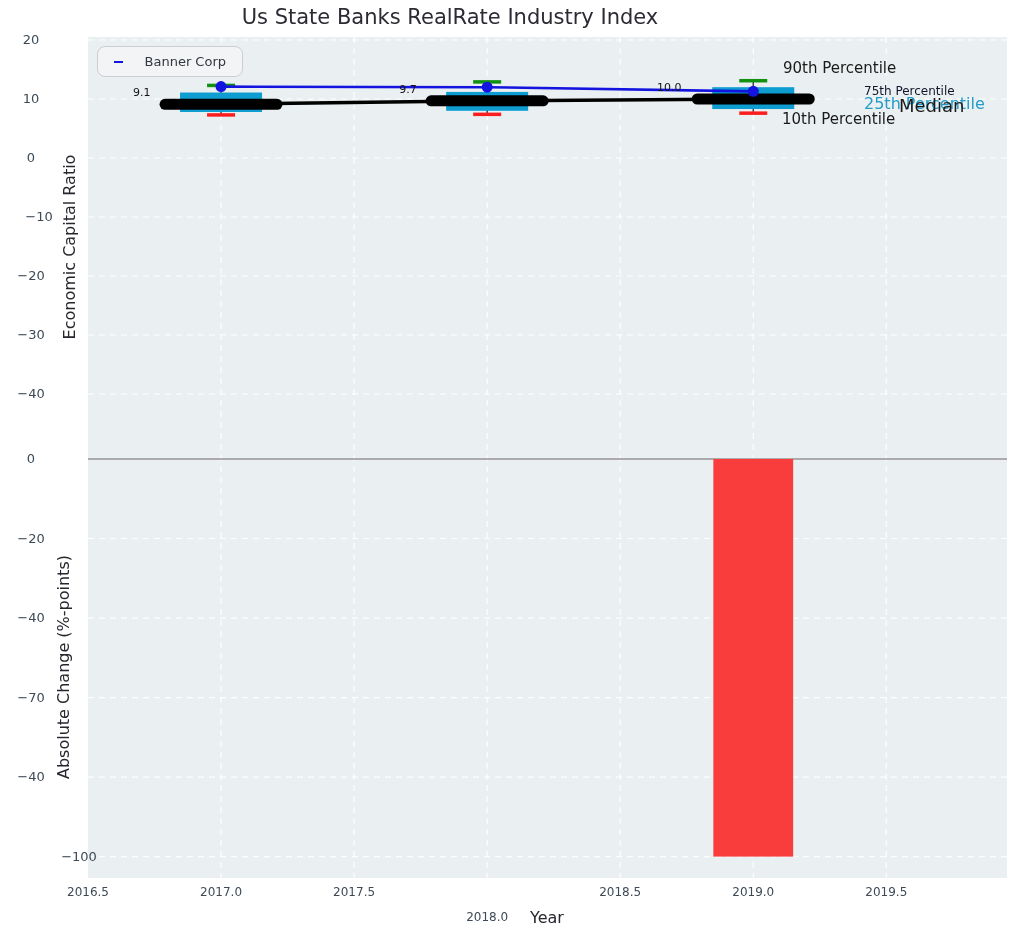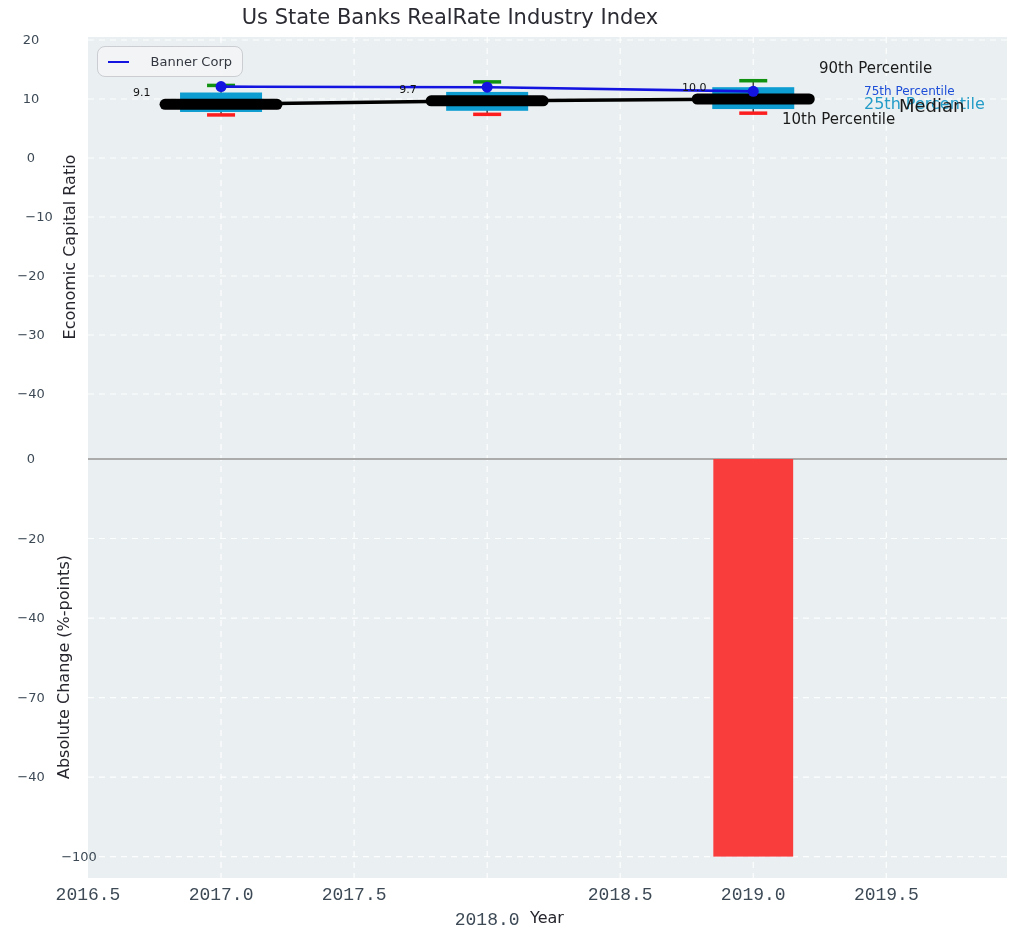--- a/index.html
+++ b/index.html
@@ -25,32 +25,32 @@
   #xlabel {
     position:absolute; left:547px; top:908px; transform:translateX(-50%);
     font-size:16px; color:#26262e;
   }
   .ytick {
     position:absolute; left:16px; width:62px; text-align:center;
     font-size:13px; color:#3d4a56; line-height:18px;
   }
   .xtick {
     position:absolute; top:885px; transform:translateX(-50%);
-    font-size:18px; color:#3d4a56;font-family:Liberation Mono, monospace;
+    font-size:12px; color:#3d4a56;
   }
   #legend {
     position:absolute; left:97px; top:46px; width:146px; height:31px;
     background:rgba(244,245,247,0.85); border:1px solid #cccdd2; border-radius:8px;
-    display:flex; align-items:center; box-sizing:border-box; padding:0 10px; gap:22px;
+    display:flex; align-items:center; box-sizing:border-box; padding:0 16px; gap:22px;
   }
   #legend .swatch { width:30px; height:0; border-top:2.5px solid #1414e0; }
   #legend .label { font-size:13px; color:#33373f; white-space:nowrap; }
   .ann { position:absolute; line-height:1.1; white-space:nowrap; }
-  .ann-p90    { left:783px; top:60px;  font-size:15px; color:#1a1a1a;margin-left:36px; }
-  .ann-p75    { left:864px; top:85px;  font-size:12px; color:#1d4ed8; }
+  .ann-p90    { left:783px; top:60px;  font-size:15px; color:#1a1a1a; }
+  .ann-p75    { left:864px; top:85px;  font-size:12px; color:#0f172a; }
   .ann-p25    { left:864px; top:95px;  font-size:16px; color:#249cc8; }
   .ann-median { left:899px; top:96px;  font-size:18px; color:#1a1a1a; }
   .ann-p10    { left:782px; top:111px; font-size:15px; color:#1a1a1a; }
   .median-value-label {
     position:absolute; font-size:11px; color:#141414; white-space:nowrap;
   }
 </style>
 </head>
 <body>
 
@@ -111,21 +111,21 @@
     <span class="label">Banner Corp</span>
   </div>
 
   <div class="ann ann-p90">90th Percentile</div>
   <div class="ann ann-p75">75th Percentile</div>
   <div class="ann ann-p25">25th Percentile</div>
   <div class="ann ann-median">Median</div>
   <div class="ann ann-p10">10th Percentile</div>
 <div class="median-value-label" style="left: 133.05px; top: 86.31px;">9.1</div>
     <div class="median-value-label" style="left: 399.15px; top: 82.77px;">9.7</div>
-    <div class="median-value-label" style="left: 682px; top: 81px;">10.0</div>
+    <div class="median-value-label" style="left: 657px; top: 81px;">10.0</div>
     <div class="ytick" style="left: 0px; top: 31px;">20</div>
     <div class="ytick" style="left: 0px; top: 90px;">10</div>
     <div class="ytick" style="left: 0px; top: 149px;">0</div>
     <div class="ytick" style="left: 0px; top: 208px; margin-left: 8px;">−10</div>
     <div class="ytick" style="left: 0px; top: 267px;">−20</div>
     <div class="ytick" style="left: 0px; top: 326px;">−30</div>
     <div class="ytick" style="left: 0px; top: 385px;">−40</div>
     <div class="ytick" style="left: 0px; top: 450px;">0</div>
     <div class="ytick" style="left: 0px; top: 529.52px;">−20</div>
     <div class="ytick" style="left: 0px; top: 609.04px;">−40</div>

